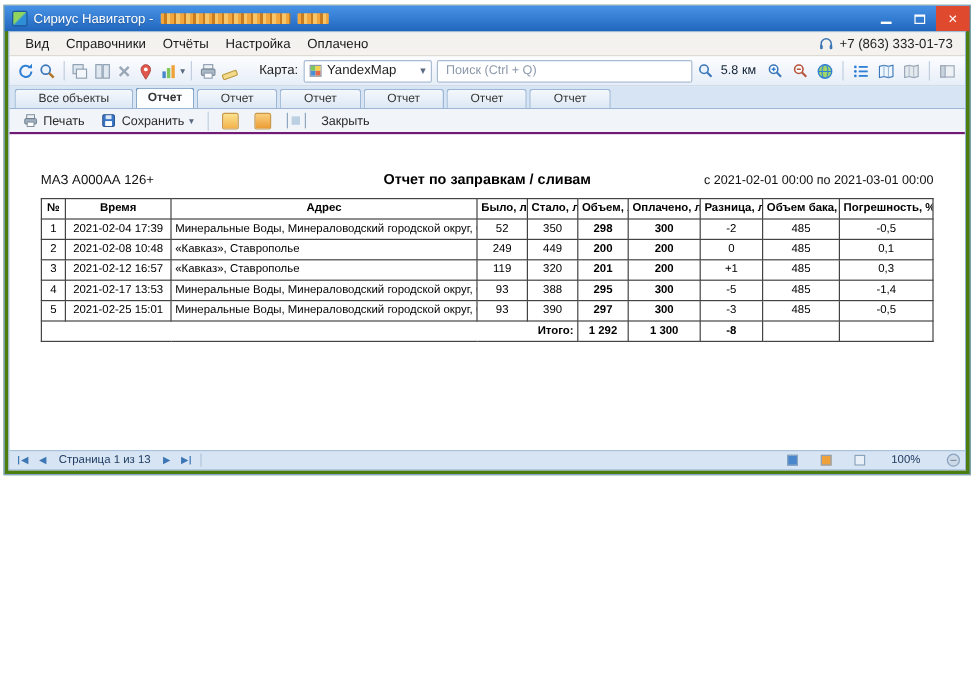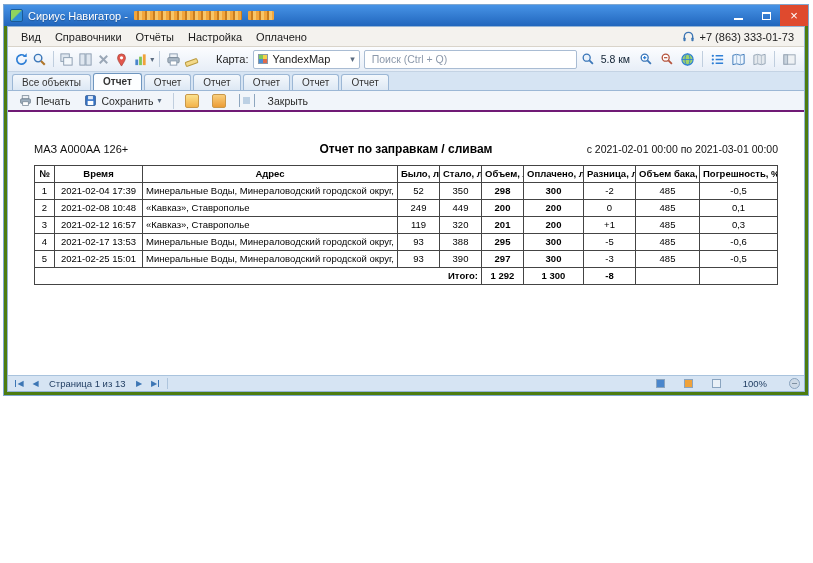--- a/index.html
+++ b/index.html
@@ -54,21 +54,21 @@
   .search-box { display:flex; align-items:center; background:#fff; border:1px solid #a9bcd3; border-radius:2px;
     height:19px; width:246px; padding:4px 5px; margin-left:2px; }
   .search-box input { border:none; outline:none; width:100%; font-family:inherit; font-size:10.5px; color:#333; background:transparent; }
   .search-box input::placeholder { color:#8c99ab; }
   .tb-right { margin-left:auto; display:flex; align-items:center; gap:2px; }
   .scale-label { font-size:10.5px; color:#123; margin:0 4px 0 1px; white-space:nowrap; }
   
   .tabstrip { height:19px; flex:0 0 19px; background:#d6e4f3; border-bottom:1px solid #9cb7d5;
     display:flex; align-items:flex-end; padding:2px 4px 0; gap:2px; font-size:10px; color:#333; }
   .tab { background:linear-gradient(#f4f8fc,#dde8f4); border:1px solid #9cb7d5; border-bottom:none;
-    border-radius:3px 3px 0 0; padding:2px 9px; white-space:nowrap; cursor:default; }
+    border-radius:3px 3px 0 0; padding:2px 19px; white-space:nowrap; cursor:default; }
   .tab.active { background:#fdfeff; border-color:#6f96bf; font-weight:bold; padding:2px 9px 3px; }
   
   .report-toolbar { height:21px; flex:0 0 21px; background:#f1f5fa; border-bottom:2px solid #701a75;
     display:flex; align-items:center; padding:0 5px; gap:3px; font-size:10.5px; color:#2a2a2a; }
   .rt-btn { display:flex; align-items:center; gap:4px; padding:1px 5px; border-radius:2px; cursor:default; }
   .rt-ic { width:14px; height:14px; display:inline-flex; align-items:center; justify-content:center; }
   .rt-square { width:14px; height:14px; border-radius:2px; border:1px solid #c9984a; }
   .rt-square.a { background:linear-gradient(#fbe28e,#f3b24a); }
   .rt-square.b { background:linear-gradient(#f9cf7d,#ec9c35); }
   .rt-bracket { width:16px; height:13px; border:1px solid #8ea6bf; border-top:none; border-bottom:none; display:flex; align-items:center; justify-content:center; }
@@ -400,21 +400,21 @@
             <tr>
               <td class="c0">4</td>
               <td class="c1">2021-02-17 13:53</td>
               <td class="c2">Минеральные Воды, Минераловодский городской округ, Ставрополье</td>
               <td class="c3">93</td>
               <td class="c4">388</td>
               <td class="c5">295</td>
               <td class="c6">300</td>
               <td class="c7">-5</td>
               <td class="c8">485</td>
-              <td class="c9">-0,6</td>
+              <td class="c9">-1,4</td>
             </tr>
             <tr>
               <td class="c0">5</td>
               <td class="c1">2021-02-25 15:01</td>
               <td class="c2">Минеральные Воды, Минераловодский городской округ, Ставрополье</td>
               <td class="c3">93</td>
               <td class="c4">390</td>
               <td class="c5">297</td>
               <td class="c6">300</td>
               <td class="c7">-3</td>

